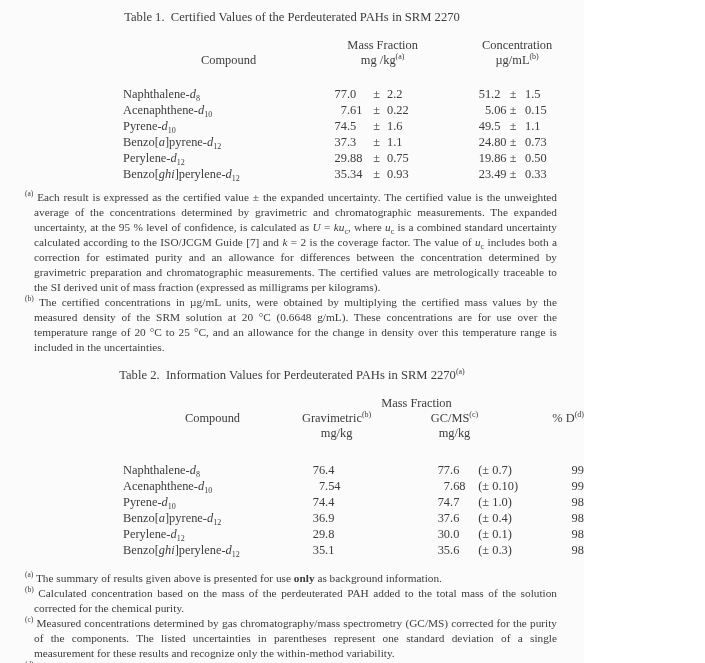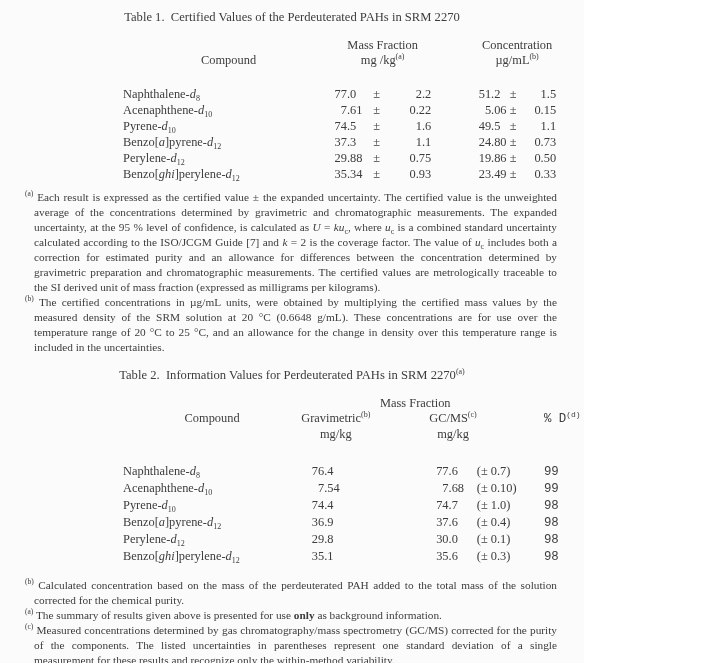--- a/index.html
+++ b/index.html
@@ -42,23 +42,23 @@
     overflow:visible;
   }
   table.t thead td{line-height:15px;}
   tr.sp1 td{height:18px;line-height:18px;}
   tr.sp2 td{height:21px;line-height:21px;}
   .ctr{text-align:center;white-space:nowrap;}
   .cmp-h{padding-left:8px;text-align:center;}
   .vi{text-align:right;white-space:nowrap;}
   .vd{text-align:left;white-space:nowrap;}
   .pm{text-align:left;white-space:nowrap;}
-  .unc{text-align:right;white-space:nowrap;}
+  .unc{text-align:left;white-space:nowrap;}
   .paren{text-align:left;white-space:nowrap;}
-  .pd{text-align:left;white-space:nowrap;font-family:Liberation Mono, monospace;}
+  .pd{text-align:right;white-space:nowrap;}
   .hshift{padding-left:30px;}
   .fnblock{
     margin:8px 27px 0 34px;
   }
   .fnblock2{margin-top:13px;}
   .fn{
     font-size:11.3px;
     line-height:15px;
     text-align:justify;
     text-indent:-9px;
@@ -321,19 +321,19 @@
           <td class="vi">35</td>
           <td class="vd">.6</td>
           <td class="paren">(± 0.3)</td>
           <td class="gap"></td>
           <td class="pd">98</td>
         </tr>
       </tbody>
   </table>
 
   <div class="fnblock fnblock2" id="fn2">
+      <div class="fn"><sup class="fnm">(a)</sup> <span>The summary of results given above is presented for use </span><b>only</b><span> as background information.</span></div>
       <div class="fn"><sup class="fnm">(b)</sup> <span>Calculated concentration based on the mass of the perdeuterated PAH added to the total mass of the solution corrected for the chemical purity.</span></div>
-      <div class="fn"><sup class="fnm">(a)</sup> <span>The summary of results given above is presented for use </span><b>only</b><span> as background information.</span></div>
       <div class="fn"><sup class="fnm">(c)</sup> <span>Measured concentrations determined by gas chromatography/mass spectrometry (GC/MS) corrected for the purity of the components.  The listed uncertainties in parentheses represent one standard deviation of a single measurement for these results and recognize only the within-method variability.</span></div>
       <div class="fn"><sup class="fnm">(d)</sup> <span>Expected deuterium enrichment as reported by the supplier and confirmed by NIST.</span></div>
     </div>
 
 </div>
 
 </body></html>

